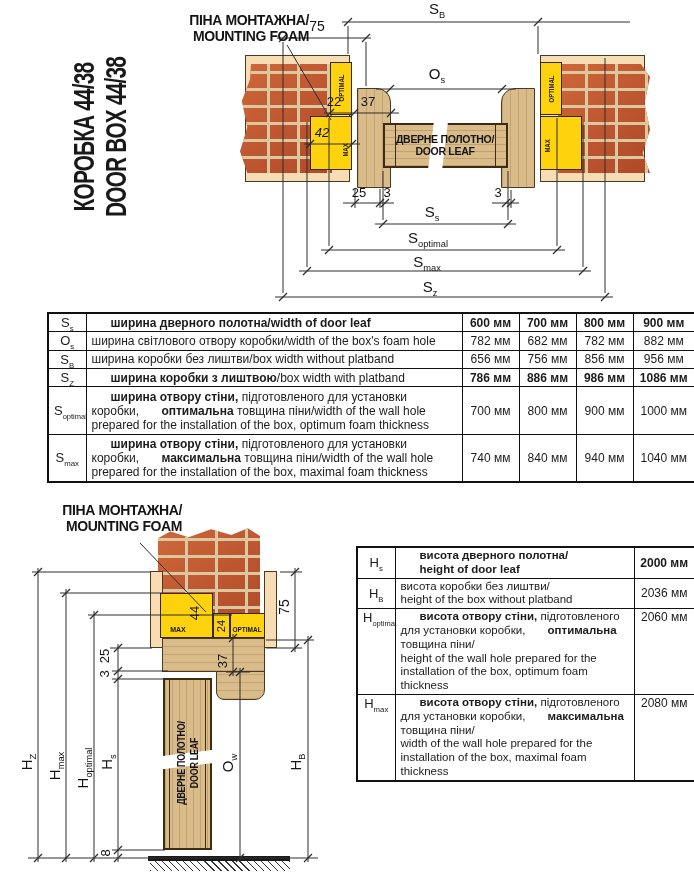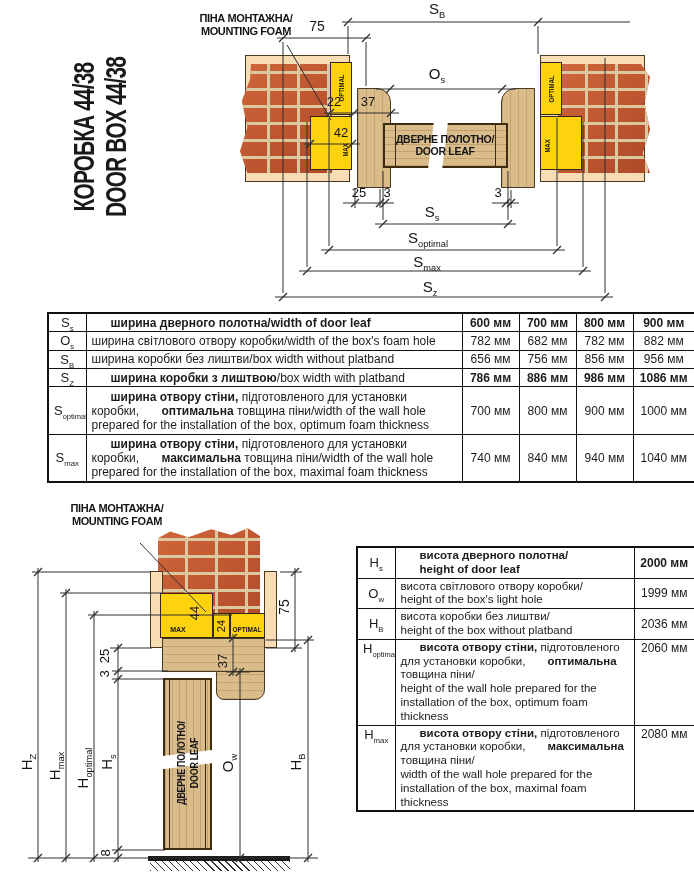--- a/index.html
+++ b/index.html
@@ -22,21 +22,21 @@
   svg.lines{position:absolute;left:0;pointer-events:none;}
   svg.lines line, svg.lines path{stroke:#2e2e2e;stroke-width:1;fill:none;}
   svg.lines path.tick{stroke-width:1.3;}
   
   .lbl{position:absolute;white-space:nowrap;font-size:15px;color:#141414;}
   .ctr{transform:translate(-50%,-50%);}
   .rot{transform:translate(-50%,-50%) rotate(-90deg);}
   .rotc{transform:translate(-50%,-50%) rotate(-90deg) scale(.85,1.05);}
   .dimn{font-size:13px;}
   .lbl sub{font-size:62%;line-height:0;}
-  .disp{font-weight:bold;letter-spacing:-.4px;text-align:center;line-height:1.15;font-size:11px;}
+  .disp{font-weight:bold;letter-spacing:-.4px;text-align:right;line-height:1.15;font-size:14px;}
   .title{font-weight:bold;font-size:26px;line-height:1.06;letter-spacing:-1px;text-align:center;
          transform:translate(-50%,-50%) rotate(-90deg) scale(.8,1.15);white-space:nowrap;color:#191919;}
   .leaflbl{font-weight:bold;letter-spacing:-.3px;text-align:center;line-height:1.12;font-size:10.5px;}
   .tiny{font-weight:bold;font-size:7px;letter-spacing:0;}
   
   table.spec{position:absolute;border-collapse:collapse;table-layout:fixed;background:#fff;}
   table.spec td{border:1px solid #111;padding:1px 5px;vertical-align:middle;overflow:hidden;}
   table.spec{border:2px solid #111;}
   .t1{left:47px;top:312px;width:647px;font-size:12px;line-height:1.18;}
   .t2{left:356px;top:546px;width:338px;font-size:11.5px;line-height:1.2;}
@@ -142,21 +142,21 @@
     <div class="lbl disp" style="left:183px;top:12px;width:126px;white-space:normal;">
       <div>ПІНА МОНТАЖНА/</div>
       <div>MOUNTING FOAM</div>
     </div>
 
     <div class="lbl ctr dimn" style="left:317px;top:26px;font-size:14px;">75</div>
     <div class="lbl ctr" style="left:437px;top:8px;"><span>S</span><sub>B</sub></div>
     <div class="lbl ctr" style="left:437px;top:73px;"><span>O</span><sub>s</sub></div>
     <div class="lbl ctr dimn" style="left:334px;top:101px;">22</div>
     <div class="lbl ctr dimn" style="left:368px;top:101px;">37</div>
-    <div class="lbl ctr dimn" style="left:341px;top:132px;">42</div>
+    <div class="lbl ctr dimn" style="left:322px;top:132px;font-style:italic;">42</div>
     <div class="lbl ctr dimn" style="left:359px;top:192px;">25</div>
     <div class="lbl ctr dimn" style="left:387px;top:192px;">3</div>
     <div class="lbl ctr dimn" style="left:498px;top:192px;">3</div>
     <div class="lbl ctr" style="left:432px;top:211px;"><span>S</span><sub>s</sub></div>
     <div class="lbl ctr" style="left:428px;top:237px;"><span>S</span><sub>optimal</sub></div>
     <div class="lbl ctr" style="left:427px;top:261px;"><span>S</span><sub>max</sub></div>
     <div class="lbl ctr" style="left:430px;top:286px;"><span>S</span><sub>z</sub></div>
 
     <div class="lbl rotc tiny" style="left:341px;top:88px;">OPTIMAL</div>
     <div class="lbl rotc tiny" style="left:345px;top:150px;">MAX</div>
@@ -331,25 +331,20 @@
         <col style="width:239px">
         <col style="width:61px">
       </colgroup>
     <tbody>
         <tr style="height:31px;">
       <td class="sym"><span>H</span><sub>s</sub></td>
       <td><span class="b">висота дверного полотна/</span><br><span class="b">height of door leaf</span></td>
       <td class="val b">2000 мм</td>
     </tr>
     <tr style="height:30px;">
-      <td class="sym"><span>O</span><sub>w</sub></td>
-      <td><span>висота світлового отвору коробки/</span><br><span>height of the box's light hole</span></td>
-      <td class="val">1999 мм</td>
-    </tr>
-    <tr style="height:30px;">
       <td class="sym"><span>H</span><sub>B</sub></td>
       <td><span>висота коробки без лиштви/</span><br><span>height of the box without platband</span></td>
       <td class="val">2036 мм</td>
     </tr>
     <tr class="vtop" style="height:83px;">
       <td class="sym"><span>H</span><sub style="font-size:7.5px">optimal</sub></td>
       <td><span class="b">висота отвору стіни,</span><span> підготовленого для установки коробки, </span><span class="b">оптимальна</span><span> товщина піни/</span><br><span>height of the wall hole prepared for the installation of the box, optimum foam thickness</span></td>
       <td class="val">2060 мм</td>
     </tr>
     <tr class="vtop" style="height:82px;">

